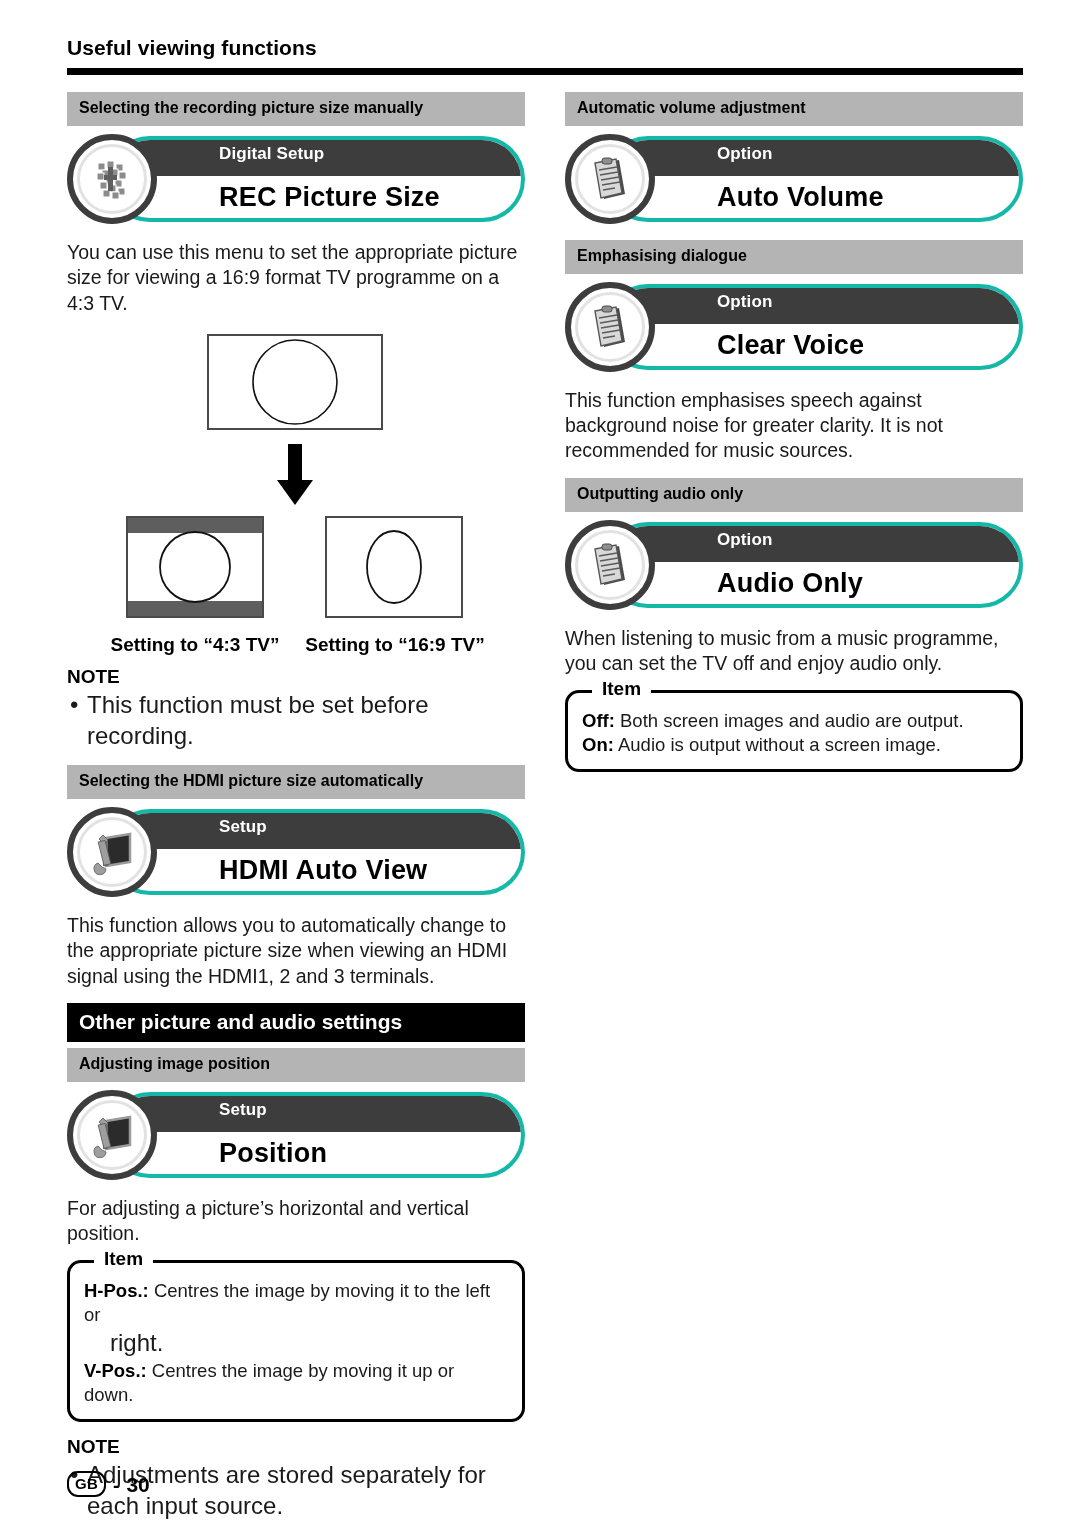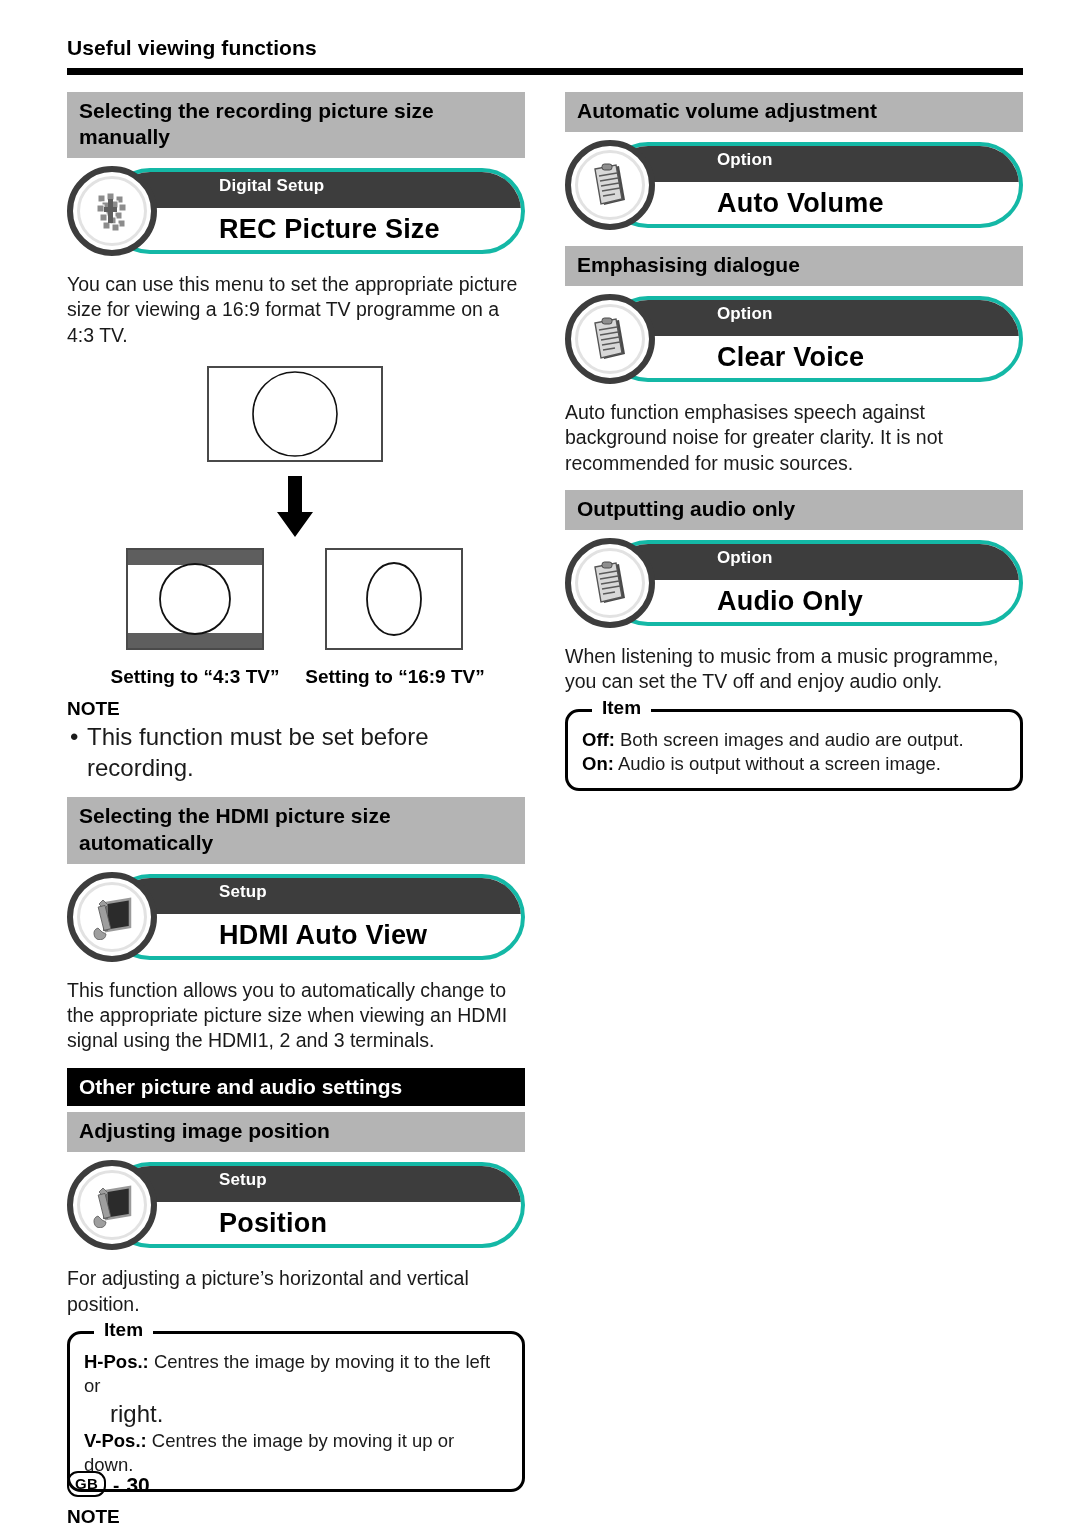--- a/index.html
+++ b/index.html
@@ -61,21 +61,21 @@
     color: #ffffff;
     font-size: 21px;
     font-weight: bold;
     padding: 6px 10px 7px 12px;
     line-height: 1.22;
     margin-bottom: 6px;
   }
   .band-gray {
     background: #b4b4b4;
     color: #000000;
-    font-size: 21px;
+    font-size: 16px;
     font-weight: bold;
     padding: 6px 10px 8px 12px;
     line-height: 1.24;
     margin-bottom: 8px;
   }
 
   
   .menu-pill {
     position: relative;
     height: 92px;
@@ -496,21 +496,21 @@
             <line x1="10" y1="14" x2="28" y2="11"></line>
             <line x1="11" y1="19" x2="29" y2="16"></line>
             <line x1="12" y1="24" x2="30" y2="21"></line>
             <line x1="13" y1="29" x2="31" y2="26"></line>
             <line x1="14" y1="34" x2="26" y2="32"></line>
           </g>
         </svg>
       </div>
     </div>
 
-    <p class="body-text">Auto function emphasises speech against background noise for greater clarity. It is not recommended for music sources.</p>
+    <p class="body-text">This function emphasises speech against background noise for greater clarity. It is not recommended for music sources.</p>
 
     <div class="band-gray">Outputting audio only</div>
 
     <div class="menu-pill">
       <div class="pill-body">
         <div class="pill-top"></div>
         <div class="pill-cat">Option</div>
         <div class="pill-title">Audio Only</div>
       </div>
       <div class="pill-icon">

